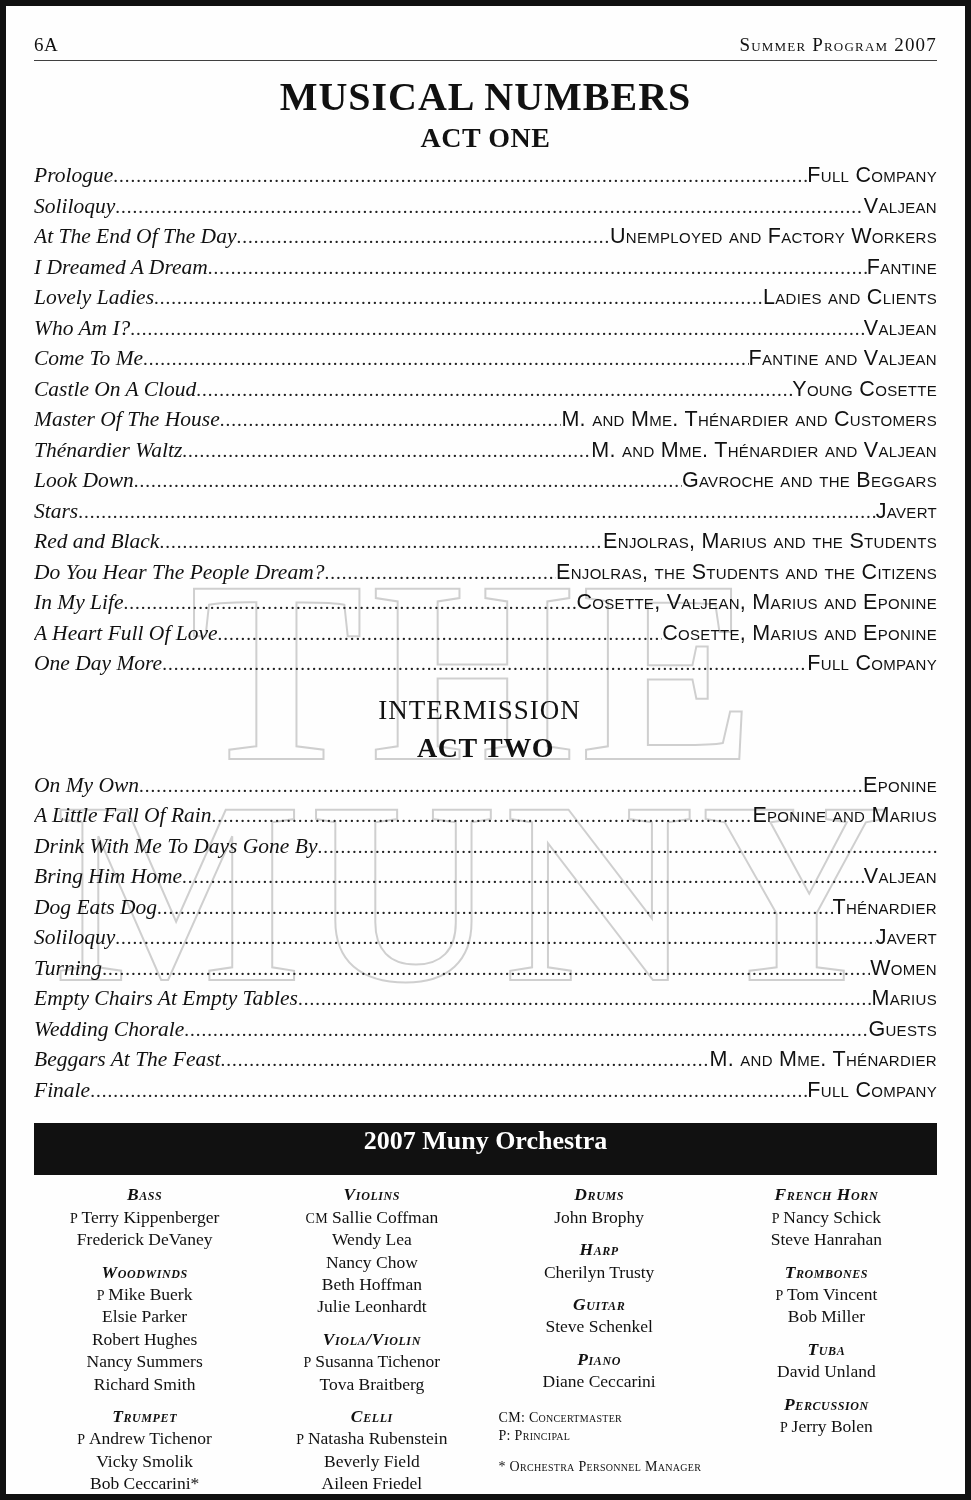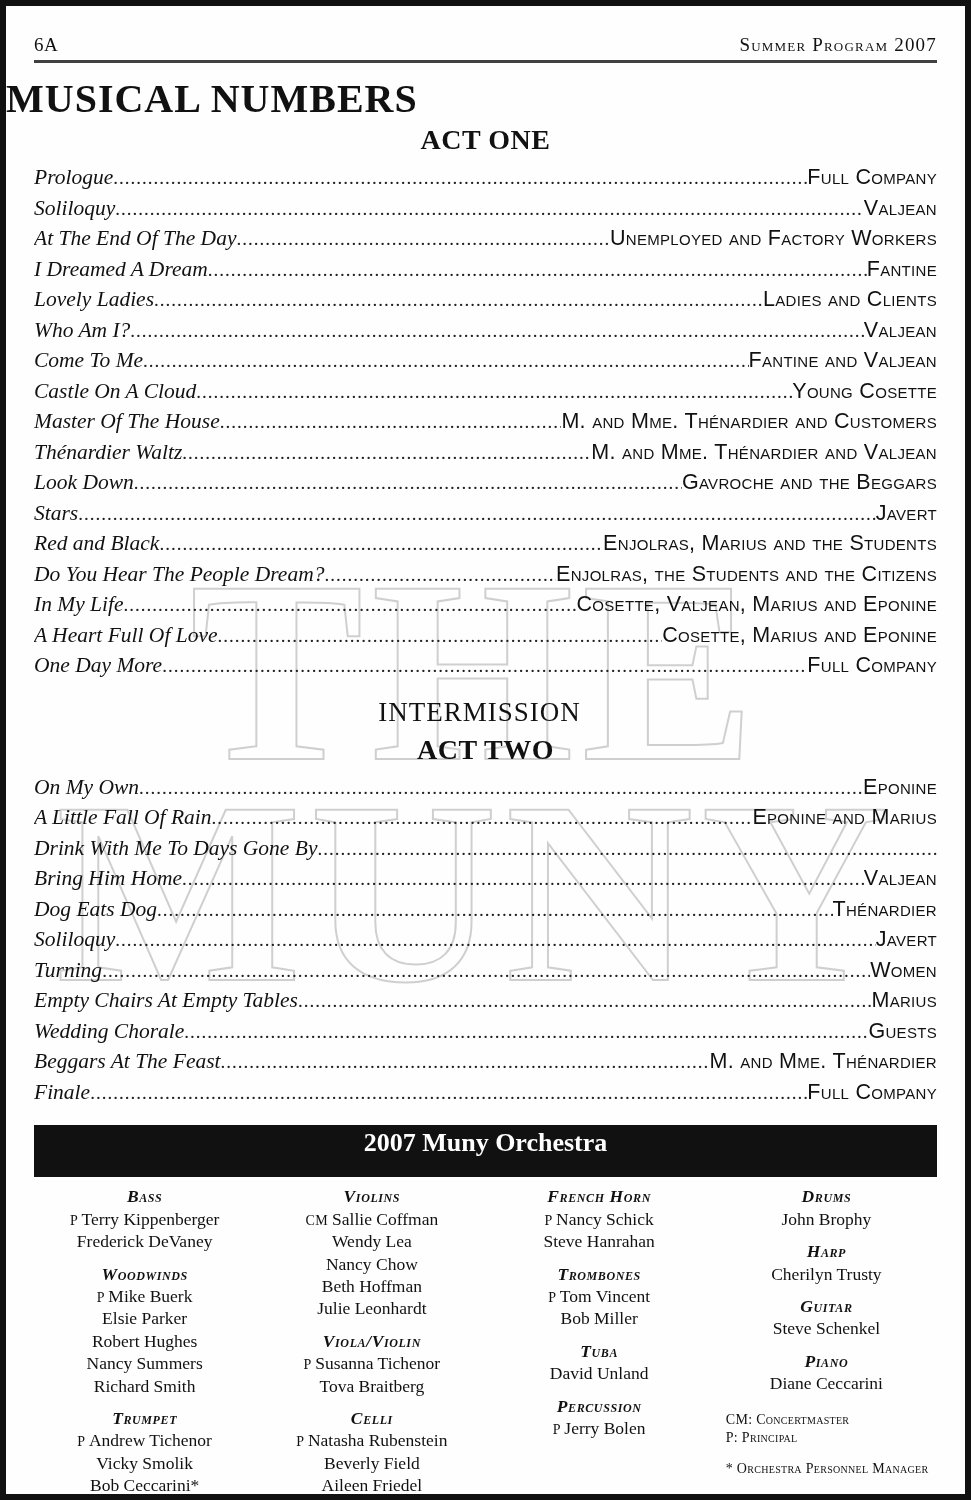--- a/index.html
+++ b/index.html
@@ -23,40 +23,40 @@
     background: #fefefe;
     box-sizing: border-box;
     border: 6px solid #111;
   }
 
   
   .topbar {
     display: flex;
     justify-content: space-between;
     align-items: flex-end;
-    border-bottom: 3px solid #404040;
+    border-bottom: 1px solid #404040;
     padding-bottom: 4px;
     margin: 28px 28px 0 28px;
   }
   .folio {
     font-family: "Liberation Serif", serif;
     font-variant: small-caps;
     font-size: 19px;
     letter-spacing: 0.5px;
   }
   .running-head {
     font-family: "Liberation Serif", serif;
     font-variant: small-caps;
     font-size: 19px;
     letter-spacing: 1.2px;
   }
 
   
   h1.main-title {
-    text-align: left;
+    text-align: center;
     font-size: 40px;
     font-weight: 700;
     letter-spacing: 1px;
     margin: 12px 0 2px 0;
     font-family: "Liberation Serif", serif;
   }
   h2.act-title {
     text-align: center;
     font-size: 28px;
     font-weight: 700;
@@ -378,45 +378,45 @@
           <div class="player"><span>Julie Leonhardt</span></div>
           <div class="sect-head">Viola/Violin</div>
           <div class="player"><span class="tag">P </span><span>Susanna Tichenor</span></div>
           <div class="player"><span>Tova Braitberg</span></div>
           <div class="sect-head">Celli</div>
           <div class="player"><span class="tag">P </span><span>Natasha Rubenstein</span></div>
           <div class="player"><span>Beverly Field</span></div>
           <div class="player"><span>Aileen Friedel</span></div>
         </div>
         <div>
-          <div class="sect-head first">French Horn</div>
-          <div class="player"><span class="tag">P </span><span>Nancy Schick</span></div>
-          <div class="player"><span>Steve Hanrahan</span></div>
-          <div class="sect-head">Trombones</div>
-          <div class="player"><span class="tag">P </span><span>Tom Vincent</span></div>
-          <div class="player"><span>Bob Miller</span></div>
-          <div class="sect-head">Tuba</div>
-          <div class="player"><span>David Unland</span></div>
-          <div class="sect-head">Percussion</div>
-          <div class="player"><span class="tag">P </span><span>Jerry Bolen</span></div>
-        </div>
-        <div>
           <div class="sect-head first">Drums</div>
           <div class="player"><span>John Brophy</span></div>
           <div class="sect-head">Harp</div>
           <div class="player"><span>Cherilyn Trusty</span></div>
           <div class="sect-head">Guitar</div>
           <div class="player"><span>Steve Schenkel</span></div>
           <div class="sect-head">Piano</div>
           <div class="player"><span>Diane Ceccarini</span></div>
           <div class="legend">
             <div>CM:  Concertmaster</div>
             <div>P: Principal</div>
             <span class="star-note">*  Orchestra Personnel Manager</span>
           </div>
         </div>
+        <div>
+          <div class="sect-head first">French Horn</div>
+          <div class="player"><span class="tag">P </span><span>Nancy Schick</span></div>
+          <div class="player"><span>Steve Hanrahan</span></div>
+          <div class="sect-head">Trombones</div>
+          <div class="player"><span class="tag">P </span><span>Tom Vincent</span></div>
+          <div class="player"><span>Bob Miller</span></div>
+          <div class="sect-head">Tuba</div>
+          <div class="player"><span>David Unland</span></div>
+          <div class="sect-head">Percussion</div>
+          <div class="player"><span class="tag">P </span><span>Jerry Bolen</span></div>
+        </div>
         <div class="thanks-wrap">
           <div class="thanks-bar">A special thanks to Musicians Local 2-197</div>
         </div>
       </div>
 
   </div>
 </div>
 
 </body></html>

